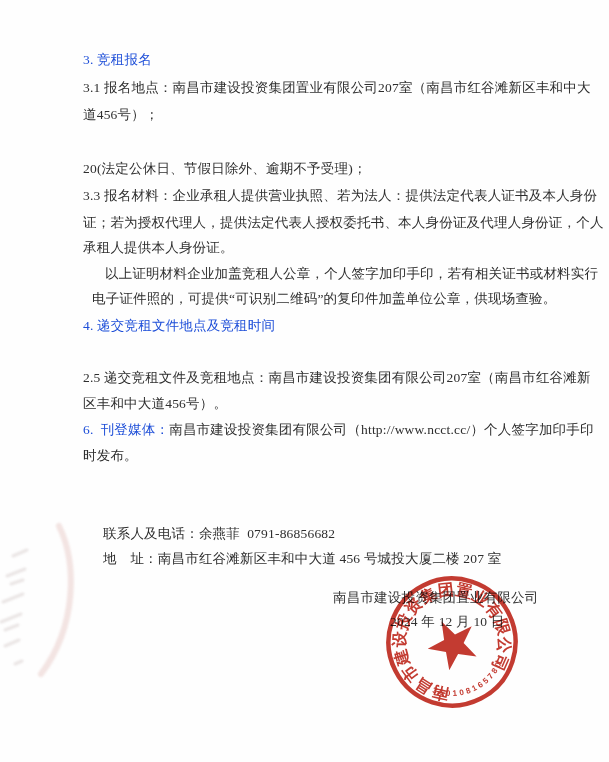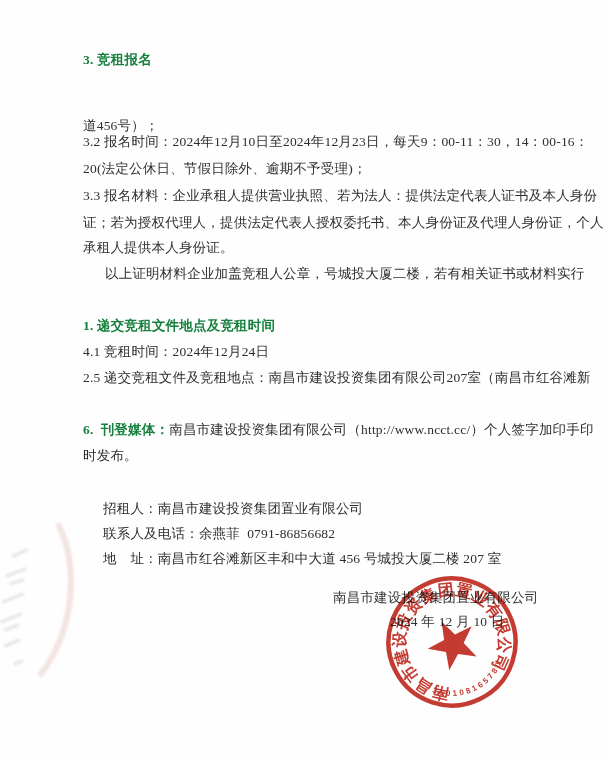--- a/index.html
+++ b/index.html
@@ -11,54 +11,54 @@
   }
   .page{position:absolute;inset:0;background:#fefefe;}
   .line{
     position:absolute;
     white-space:pre;
     font-size:13.5px;
     letter-spacing:0.2px;
     color:#2e2e2e;
     line-height:1.2;
   }
-  .bold{font-weight:bold;color:#15803d;}
+  .bold{font-weight:normal;color:#1d4ed8;}
   .sig{color:#333;}
   .seal-wrap{
     position:absolute;left:367px;top:557px;width:170px;height:170px;
     mix-blend-mode:multiply;opacity:0.92;
   }
   .ghost-wrap{
     position:absolute;left:-15px;top:518px;width:100px;height:165px;
     opacity:0.55;filter:blur(1.2px);
   }
   .seal-ring-text{font-family:"Liberation Serif","DejaVu Serif",serif;font-weight:bold;}
 </style>
 </head>
 <body>
 
 <div class="page">
 
   <div class="line bold" style="left:83px;top:52px">3. 竞租报名</div>
-  <div class="line" style="left:83px;top:118px">道456号）；</div>
-  <div class="line" style="left:83px;top:134px">3.2 报名时间：2024年12月10日至2024年12月23日，每天9：00-11：30，14：00-16：</div>
+  <div class="line" style="left:83px;top:80px">3.1 报名地点：南昌市建设投资集团置业有限公司207室（南昌市红谷滩新区丰和中大</div>
+  <div class="line" style="left:83px;top:107px">道456号）；</div>
   <div class="line" style="left:83px;top:161px">20(法定公休日、节假日除外、逾期不予受理)；</div>
   <div class="line" style="left:83px;top:188px">3.3 报名材料：企业承租人提供营业执照、若为法人：提供法定代表人证书及本人身份</div>
   <div class="line" style="left:83px;top:240px">承租人提供本人身份证。</div>
   <div class="line" style="left:83px;top:215px">证；若为授权代理人，提供法定代表人授权委托书、本人身份证及代理人身份证，个人</div>
-  <div class="line" style="left:105px;top:266px">以上证明材料企业加盖竞租人公章，号城投大厦二楼，若有相关证书或材料实行</div>
+  <div class="line" style="left:105px;top:266px">以上证明材料企业加盖竞租人公章，个人签字加印手印，若有相关证书或材料实行</div>
+  <div class="line" style="left:92px;top:291px">电子证件照的，可提供“可识别二维码”的复印件加盖单位公章，供现场查验。</div>
 
-  <div class="line bold" style="left:83px;top:318px">1. 递交竞租文件地点及竞租时间</div>
-  <div class="line" style="left:83px;top:344px">4.1 竞租时间：2024年12月24日</div>
+  <div class="line bold" style="left:83px;top:318px">4. 递交竞租文件地点及竞租时间</div>
   <div class="line" style="left:83px;top:370px">2.5 递交竞租文件及竞租地点：南昌市建设投资集团有限公司207室（南昌市红谷滩新</div>
+  <div class="line" style="left:83px;top:396px">区丰和中大道456号）。</div>
 
   <div class="line" style="left:83px;top:422px"><span class="bold">6.  刊登媒体：</span><span>南昌市建设投资集团有限公司（http://www.ncct.cc/）个人签字加印手印</span></div>
   <div class="line" style="left:83px;top:448px">时发布。</div>
 
-  <div class="line" style="left:103px;top:501px">招租人：南昌市建设投资集团置业有限公司</div>
   <div class="line" style="left:103px;top:526px">联系人及电话：余燕菲  0791-86856682</div>
   <div class="line" style="left:103px;top:551px">地　址：南昌市红谷滩新区丰和中大道 456 号城投大厦二楼 207 室</div>
 
   <div class="line sig" style="left:333px;top:590px">南昌市建设投资集团置业有限公司</div>
   <div class="line sig" style="left:390px;top:614px">2024 年 12 月 10 日</div>
 
   <div class="ghost-wrap">
     <svg width="100" height="165" viewBox="0 0 100 165">
       <path d="M 74 8 C 92 45, 92 108, 56 156" fill="none" stroke="#d9a8a2" stroke-width="6" stroke-linecap="round" opacity="0.55"></path>
       <g stroke="#b6a3a2" stroke-width="3" opacity="0.5" stroke-linecap="round">

